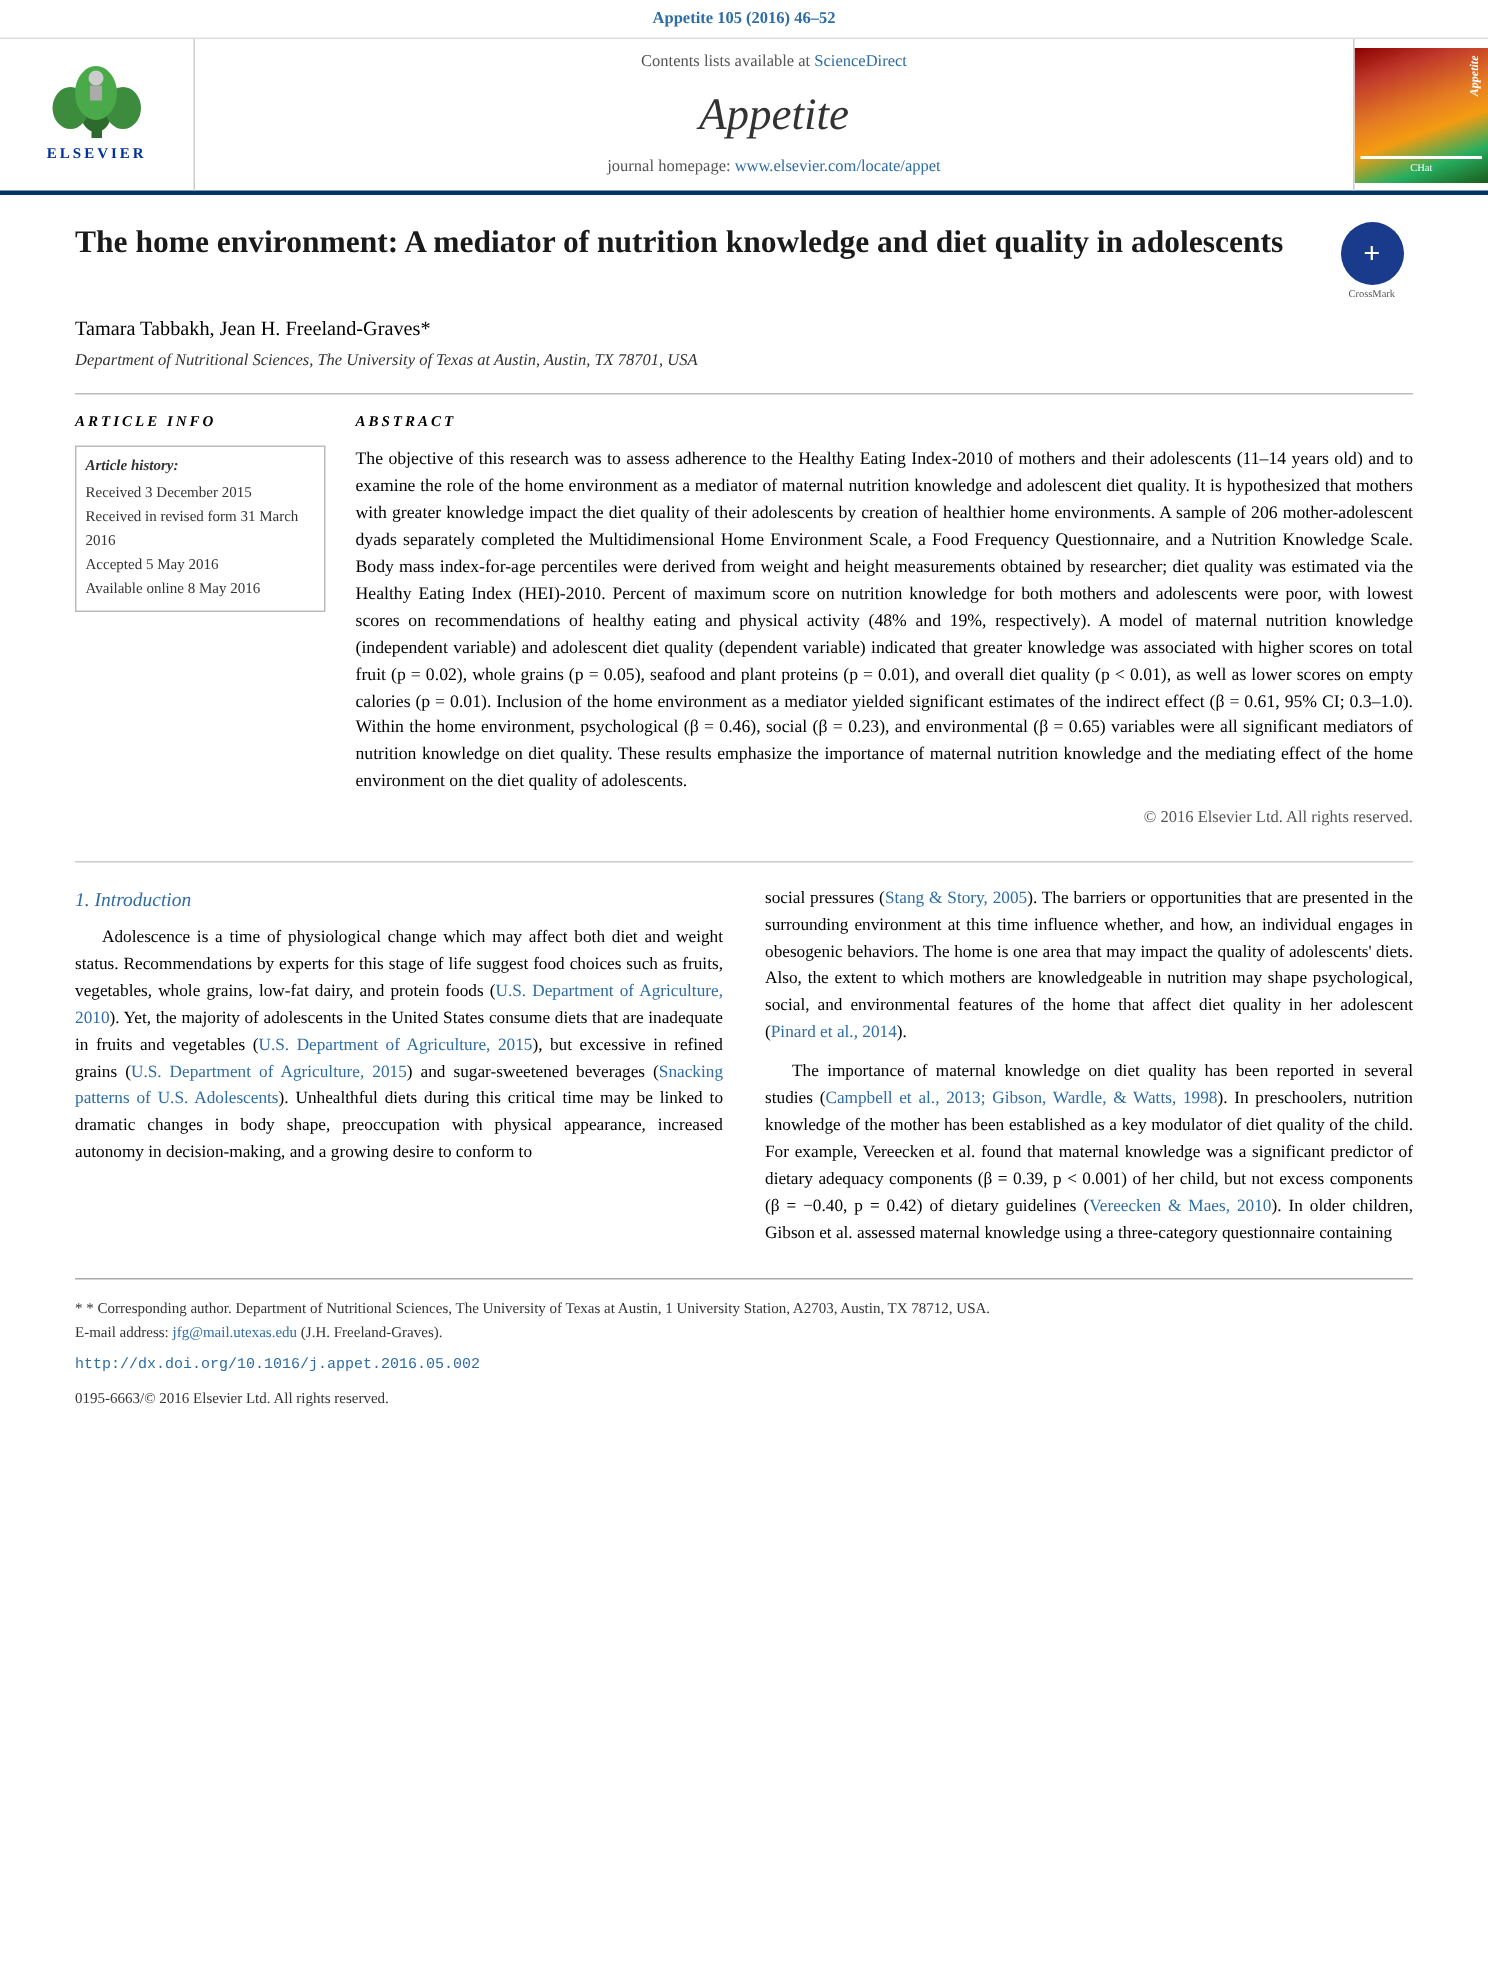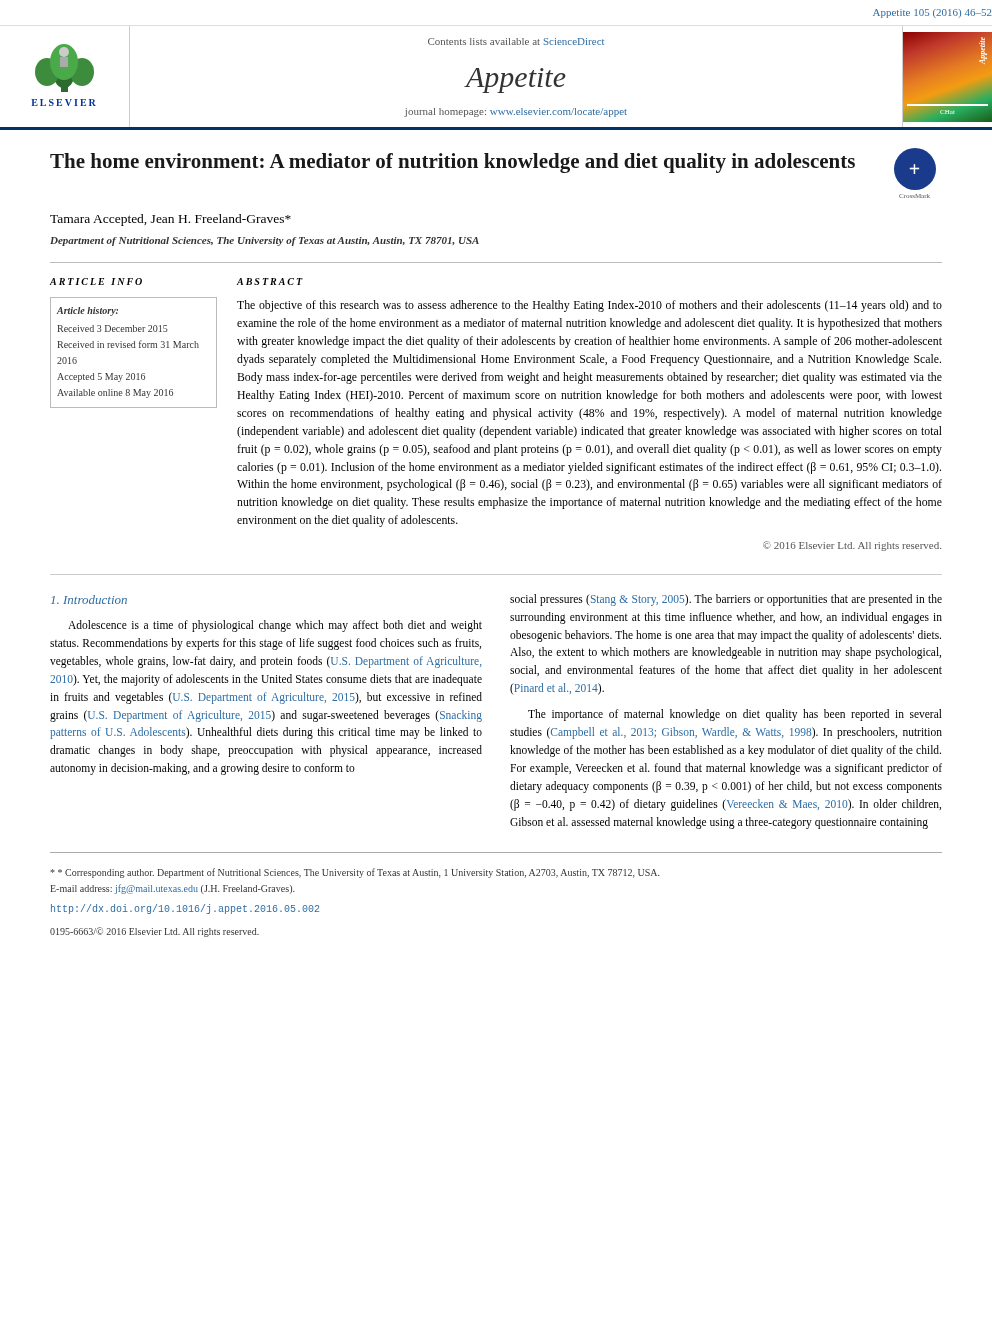--- a/index.html
+++ b/index.html
@@ -11,21 +11,21 @@
       min-height: 1323px;
       font-size: 13px;
       line-height: 1.4;
     }
   </style>
 </head>
 <body>
 
 <div>
 
-  <div style="text-align:right; padding: 5px 0; font-size:11px; color:#2e6da4; border-bottom:1px solid #ddd;">
+  <div style="text-align:center; padding: 5px 0; font-size:11px; color:#2e6da4; border-bottom:1px solid #ddd;font-weight:bold;">
     <span>Appetite 105 (2016) 46–52</span>
   </div>
 
   <div style="display:flex; align-items:stretch; border-bottom: 3px solid #003366; min-height: 95px;">
 
     <div style="width:130px; display:flex; flex-direction:column; align-items:center; justify-content:center; border-right:1px solid #ccc; padding:8px;">
       <svg width="75" height="50" viewBox="0 0 75 50">
 
         <rect x="34" y="38" width="7" height="10" fill="#2d6a2d"></rect>
         <ellipse cx="37" cy="32" rx="10" ry="12" fill="#2d6a2d"></ellipse>
@@ -65,22 +65,22 @@
     <div style="display:flex; align-items:flex-start; margin-bottom:8px;">
       <h1 style="font-size:21px; font-weight:bold; color:#1a1a1a; flex:1; line-height:1.3;">The home environment: A mediator of nutrition knowledge and diet quality in adolescents</h1>
       <div style="width:55px; margin-left:12px; flex-shrink:0; display:flex; flex-direction:column; align-items:center;">
         <div style="width:42px; height:42px; border-radius:50%; background:#1a3a8c; display:flex; align-items:center; justify-content:center;">
           <span style="color:#fff; font-size:20px; font-weight:bold;">+</span>
         </div>
         <div style="font-size:7px; color:#555; margin-top:2px; text-align:center;">CrossMark</div>
       </div>
     </div>
 
-    <div style="font-size:13.5px; margin-bottom:4px; color:#000;">Tamara Accepted, Jean H. Freeland-Graves*</div>
-    <div style="font-size:11px; font-style:italic; color:#333; margin-bottom:14px;font-weight:bold;">Department of Nutritional Sciences, The University of Texas at Austin, Austin, TX 78701, USA</div>
+    <div style="font-size:13.5px; margin-bottom:4px; color:#000;">Tamara Tabbakh, Jean H. Freeland-Graves*</div>
+    <div style="font-size:11px; font-style:italic; color:#333; margin-bottom:14px;">Department of Nutritional Sciences, The University of Texas at Austin, Austin, TX 78701, USA</div>
 
     <div style="display:flex; gap:20px; border-top:1px solid #bbb; padding-top:12px;">
 
       <div style="width:167px; flex-shrink:0;">
         <div style="font-size:10px; letter-spacing:2px; font-weight:bold; color:#000; margin-bottom:8px; text-transform:uppercase; font-style:italic;">Article Info</div>
 
         <div style="border:1px solid #bbb; padding:6px; margin-bottom:10px; font-size:10px;">
           <div style="font-style:italic; font-weight:bold; margin-bottom:3px; color:#333;">Article history:</div>
           <div style="color:#333; line-height:1.6;">Received 3 December 2015</div>
           <div style="color:#333; line-height:1.6;">Received in revised form 31 March 2016</div>

